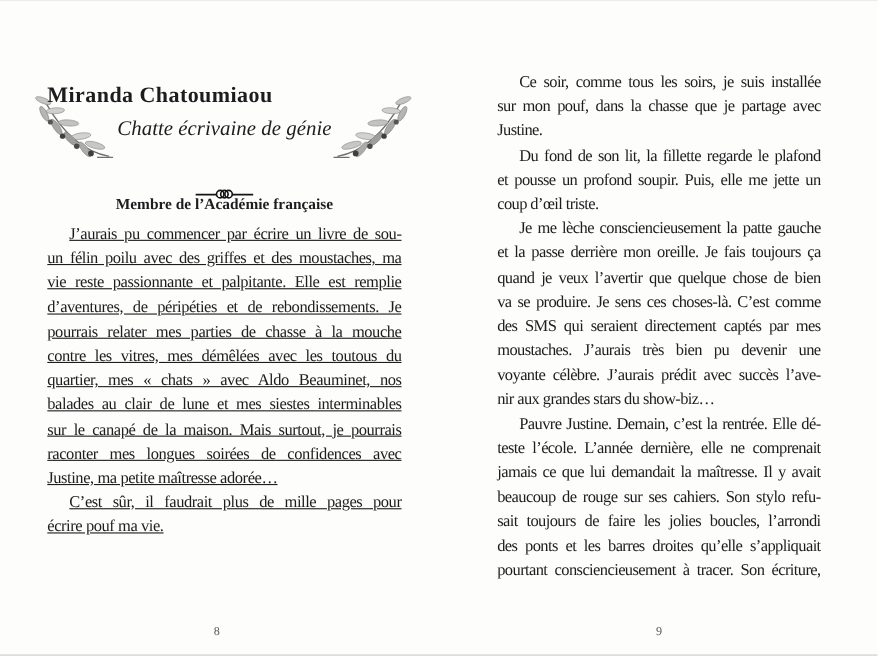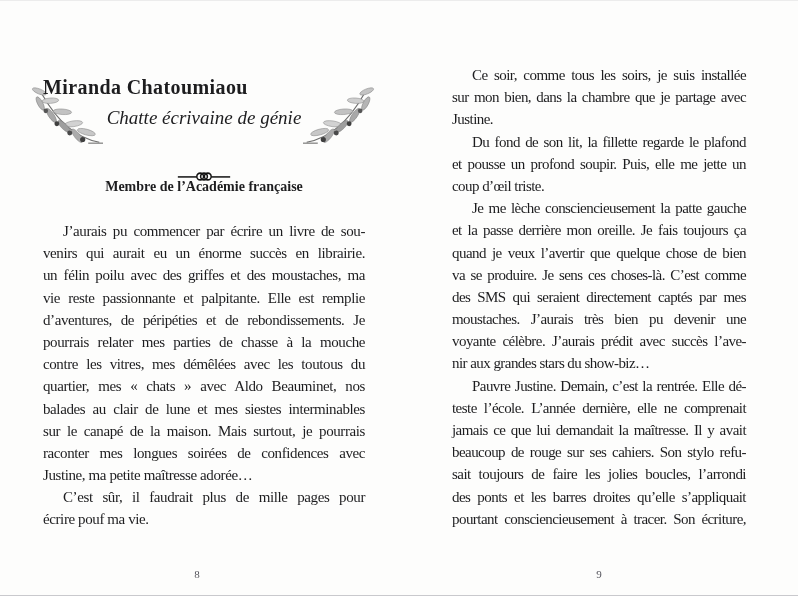--- a/index.html
+++ b/index.html
@@ -40,21 +40,21 @@
   .branch-left  { left: -12px; top: 86px; }
   .branch-right { left: 260px; top: 86px; transform: scaleX(-1); }
   .divider {
     position: absolute; left: 0; right: 0; top: 168px;
     text-align: center;
   }
   .divider svg { width: 54px; height: 17px; }
 
   
   .body { position: absolute; left: 0; right: 0; }
-  .body-left  { top: 220px; }
+  .body-left  { top: 202px; text-decoration: underline; }
   .body-right { top: 64px; }
   .line {
     font-size: 15px;
     line-height: 22.2px;
     height: 22.2px;
     letter-spacing: -0.4px;
     text-align: justify;
     text-align-last: justify;
     white-space: normal;
     overflow: visible;
@@ -122,42 +122,41 @@
         <path d="M1 9.5 H23.5" fill="none" stroke="#141414" stroke-width="1.8"></path>
         <path d="M40.5 9.5 H63" fill="none" stroke="#141414" stroke-width="1.8"></path>
         <circle cx="27.5" cy="9" r="4" fill="none" stroke="#141414" stroke-width="1.8"></circle>
         <circle cx="32" cy="9" r="4" fill="none" stroke="#141414" stroke-width="1.8"></circle>
         <circle cx="36.5" cy="9" r="4" fill="none" stroke="#141414" stroke-width="1.8"></circle>
       </svg>
     </div>
 
     <div class="body body-left">
         <div class="line indent">J’aurais pu commencer par écrire un livre de sou-</div>
-        <div class="line">venirs qui aurait eu un énorme succès en librairie.</div>
         <div class="line">un félin poilu avec des griffes et des moustaches, ma</div>
         <div class="line">vie reste passionnante et palpitante. Elle est remplie</div>
         <div class="line">d’aventures, de péripéties et de rebondissements. Je</div>
         <div class="line">pourrais relater mes parties de chasse à la mouche</div>
         <div class="line">contre les vitres, mes démêlées avec les toutous du</div>
         <div class="line">quartier, mes « chats » avec Aldo Beauminet, nos</div>
         <div class="line">balades au clair de lune et mes siestes interminables</div>
         <div class="line">sur le canapé de la maison. Mais surtout, je pourrais</div>
         <div class="line">raconter mes longues soirées de confidences avec</div>
         <div class="line last">Justine, ma petite maîtresse adorée…</div>
         <div class="line indent">C’est sûr, il faudrait plus de mille pages pour</div>
         <div class="line last">écrire pouf ma vie.</div>
       </div>
 
     <div class="pagenum">8</div>
   </section>
 
   <section class="page page-right">
     <div class="body body-right">
         <div class="line indent">Ce soir, comme tous les soirs, je suis installée</div>
-        <div class="line">sur mon bien, dans la chambre que je partage avec</div>
+        <div class="line">sur mon pouf, dans la chasse que je partage avec</div>
         <div class="line last">Justine.</div>
         <div class="line indent">Du fond de son lit, la fillette regarde le plafond</div>
         <div class="line">et pousse un profond soupir. Puis, elle me jette un</div>
         <div class="line last">coup d’œil triste.</div>
         <div class="line indent">Je me lèche consciencieusement la patte gauche</div>
         <div class="line">et la passe derrière mon oreille. Je fais toujours ça</div>
         <div class="line">quand je veux l’avertir que quelque chose de bien</div>
         <div class="line">va se produire. Je sens ces choses-là. C’est comme</div>
         <div class="line">des SMS qui seraient directement captés par mes</div>
         <div class="line">moustaches. J’aurais très bien pu devenir une</div>

